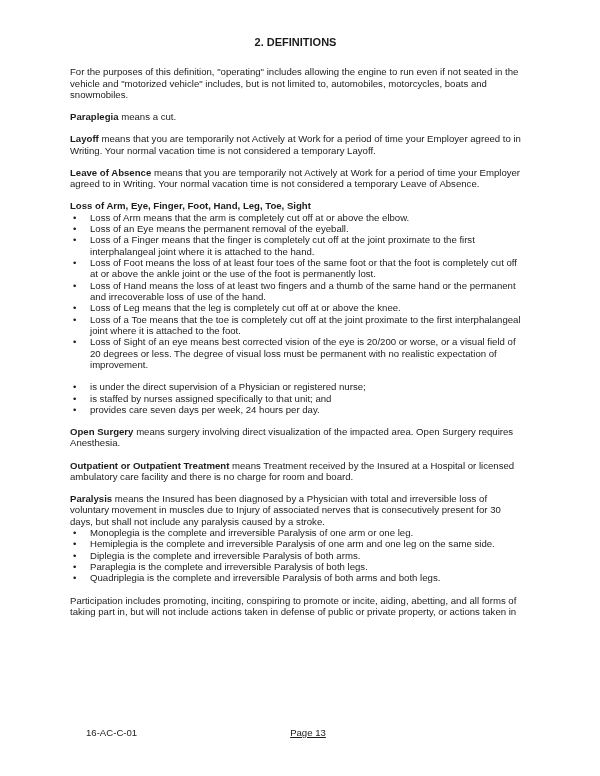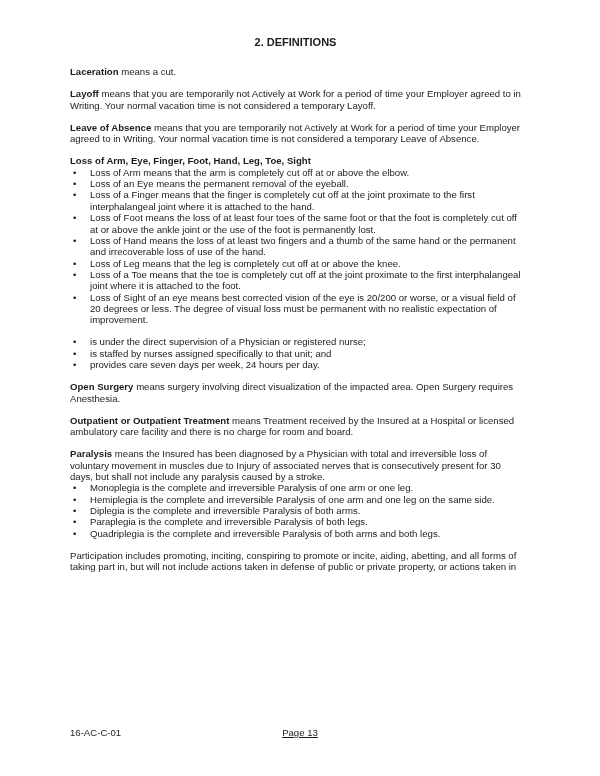--- a/index.html
+++ b/index.html
@@ -63,21 +63,21 @@
   }
   .bt {
     flex: 1;
     min-width: 0;
   }
   .cont {
     margin: 0;
   }
   .footer {
     position: absolute;
-    left: 0;
+    left: 16px;
     right: 0;
     top: 727px;
     height: 12px;
   }
   .fcenter {
     display: block;
     text-align: center;
     text-decoration: underline;
   }
   .fleft {
@@ -87,22 +87,23 @@
   }
 </style>
 </head>
 <body>
 
 <div class="page">
   <div class="content">
 
     <h1 class="title">2. DEFINITIONS</h1>
 
+    <p><span>For the purposes of this definition, "operating" includes allowing the engine to run even if not seated in the vehicle and "motorized vehicle" includes, but is not limited to, automobiles, motorcycles, boats and snowmobiles.</span></p>
 
-    <p><span class="term">Laceration</span> <span>means a cut.</span></p>
+    <p><span class="term">Paraplegia</span> <span>means a cut.</span></p>
 
     <p><span class="term">Layoff</span> <span>means that you are temporarily not Actively at Work for a period of time your Employer agreed to in Writing. Your normal vacation time is not considered a temporary Layoff.</span></p>
 
     <p><span class="term">Leave of Absence</span> <span>means that you are temporarily not Actively at Work for a period of time your Employer agreed to in Writing.  Your normal vacation time is not considered a temporary Leave of Absence.</span></p>
 
     <p class="heading">Loss of Arm, Eye, Finger, Foot, Hand, Leg, Toe, Sight</p>
     <div class="blist">
       <div class="bi">
           <span class="dot">•</span>
           <span class="bt">Loss of Arm means that the arm is completely cut off at or above the elbow.</span>

